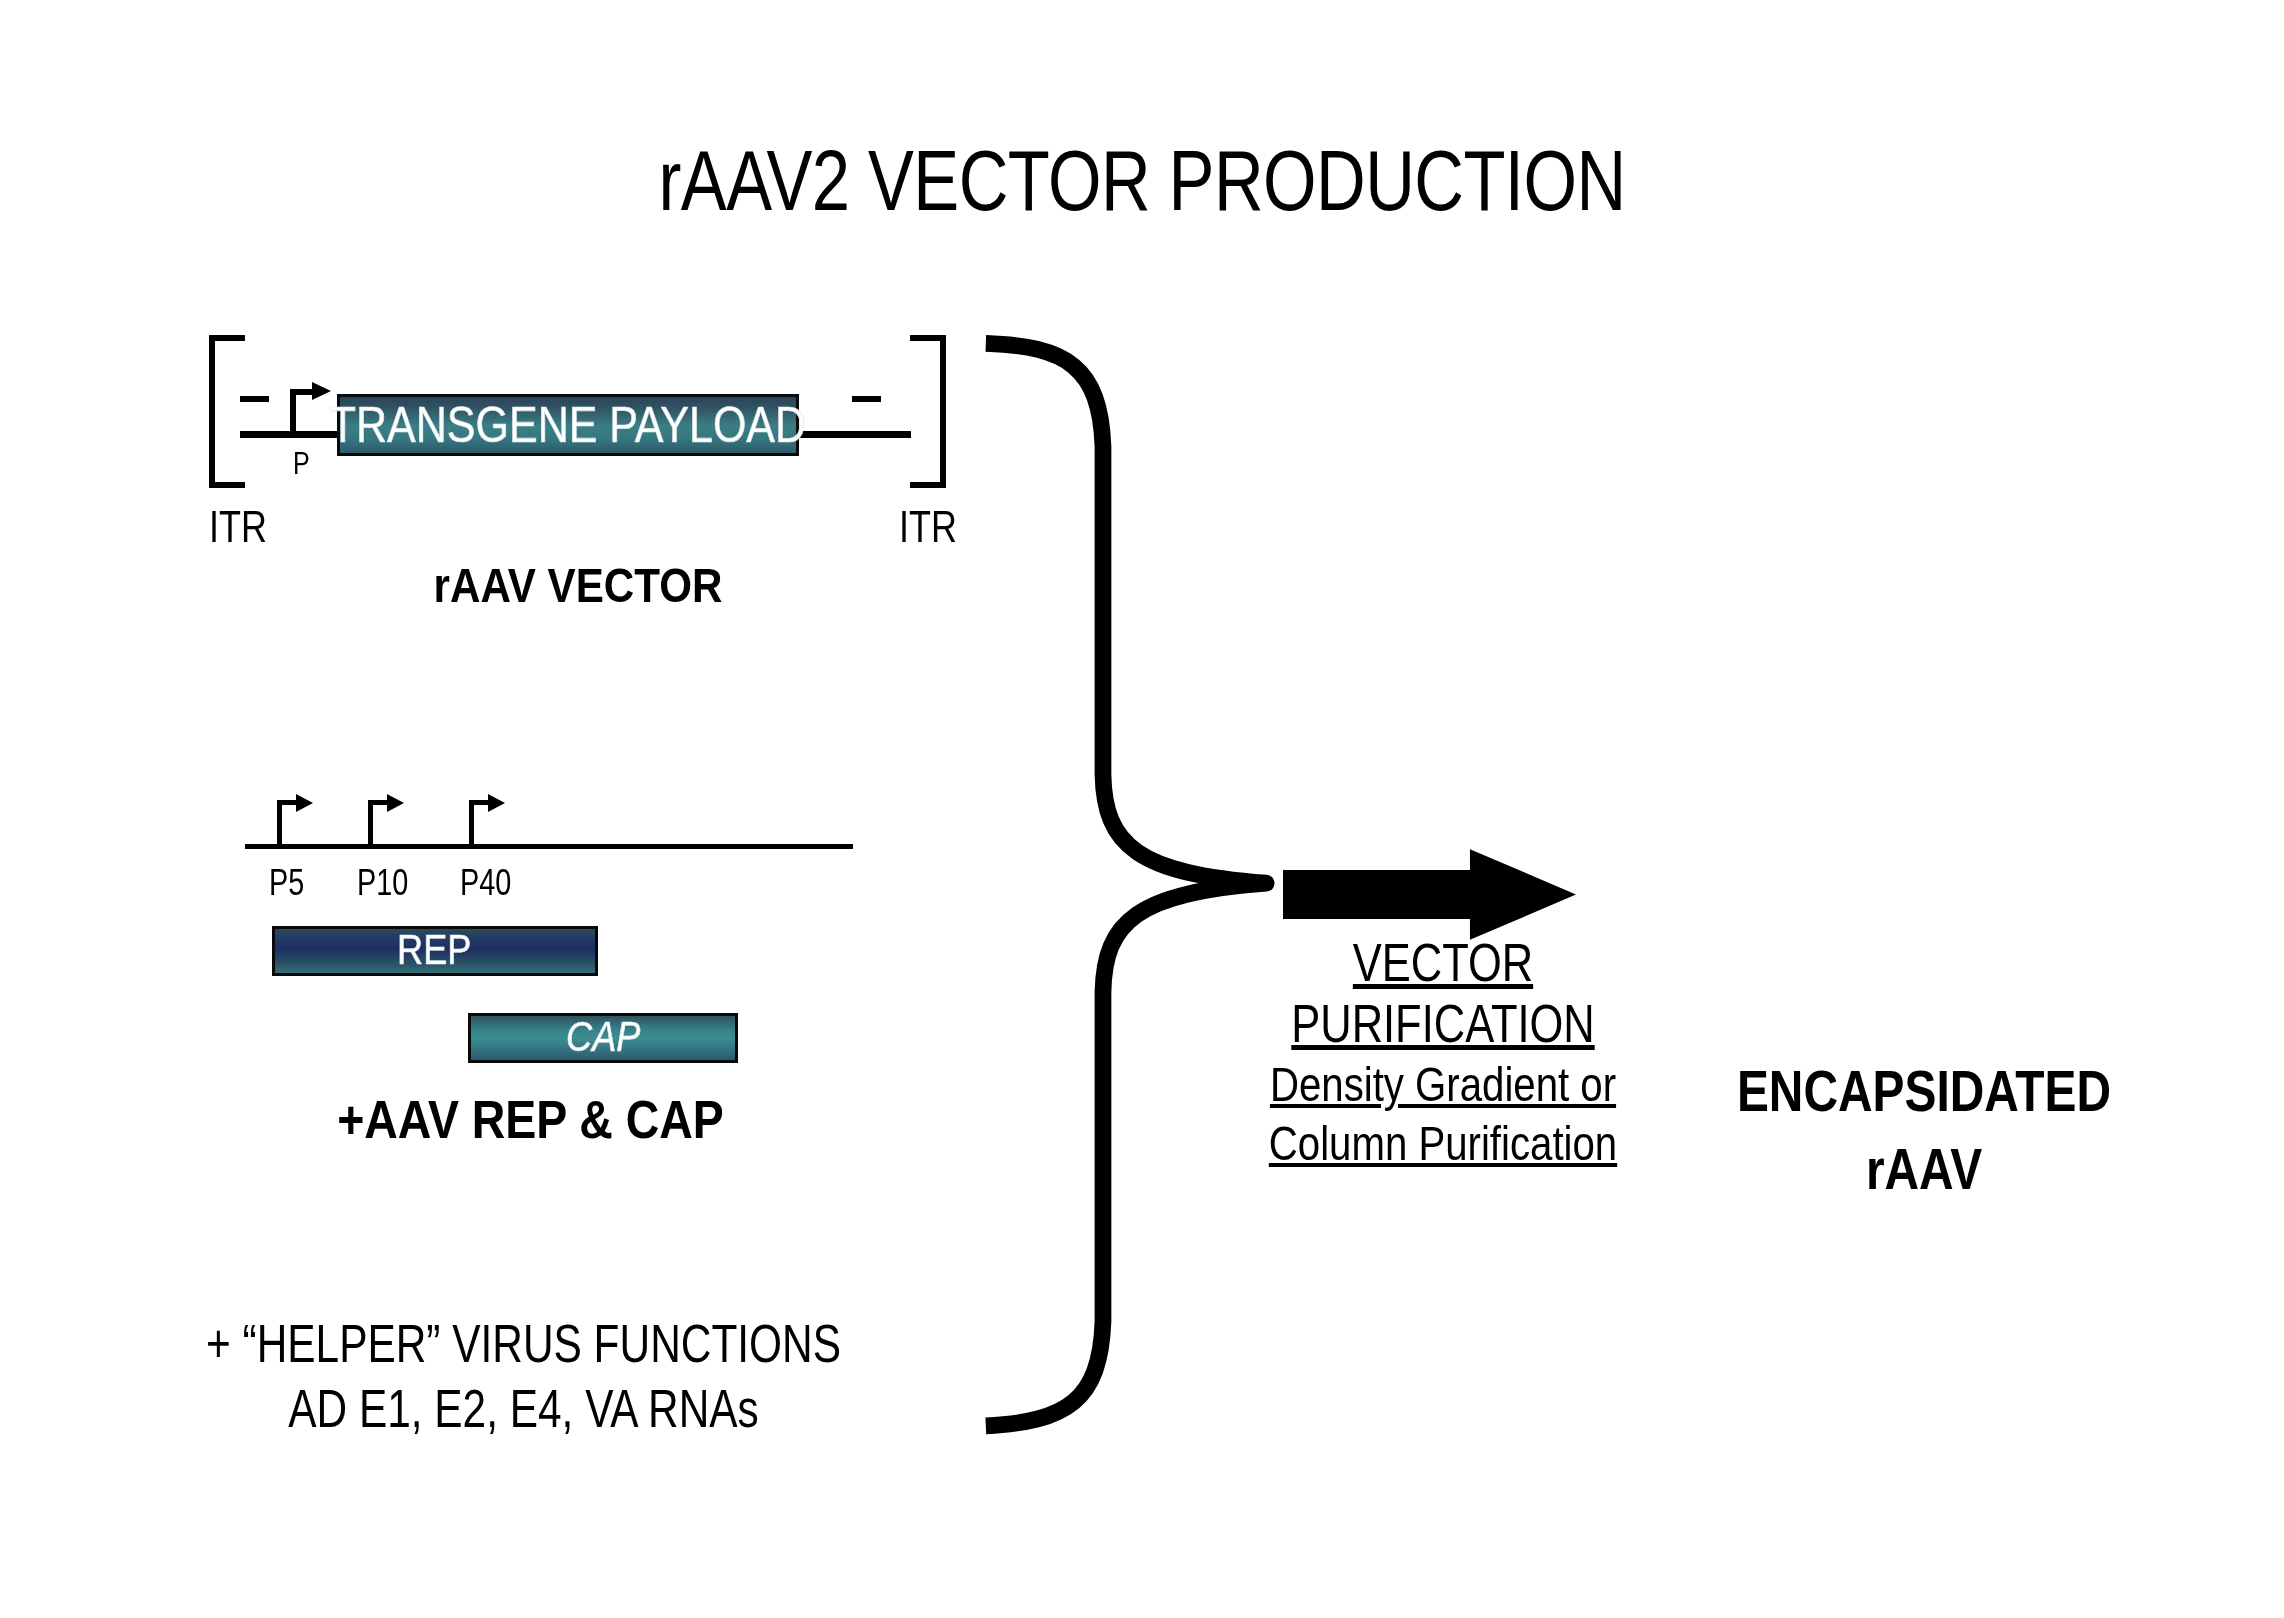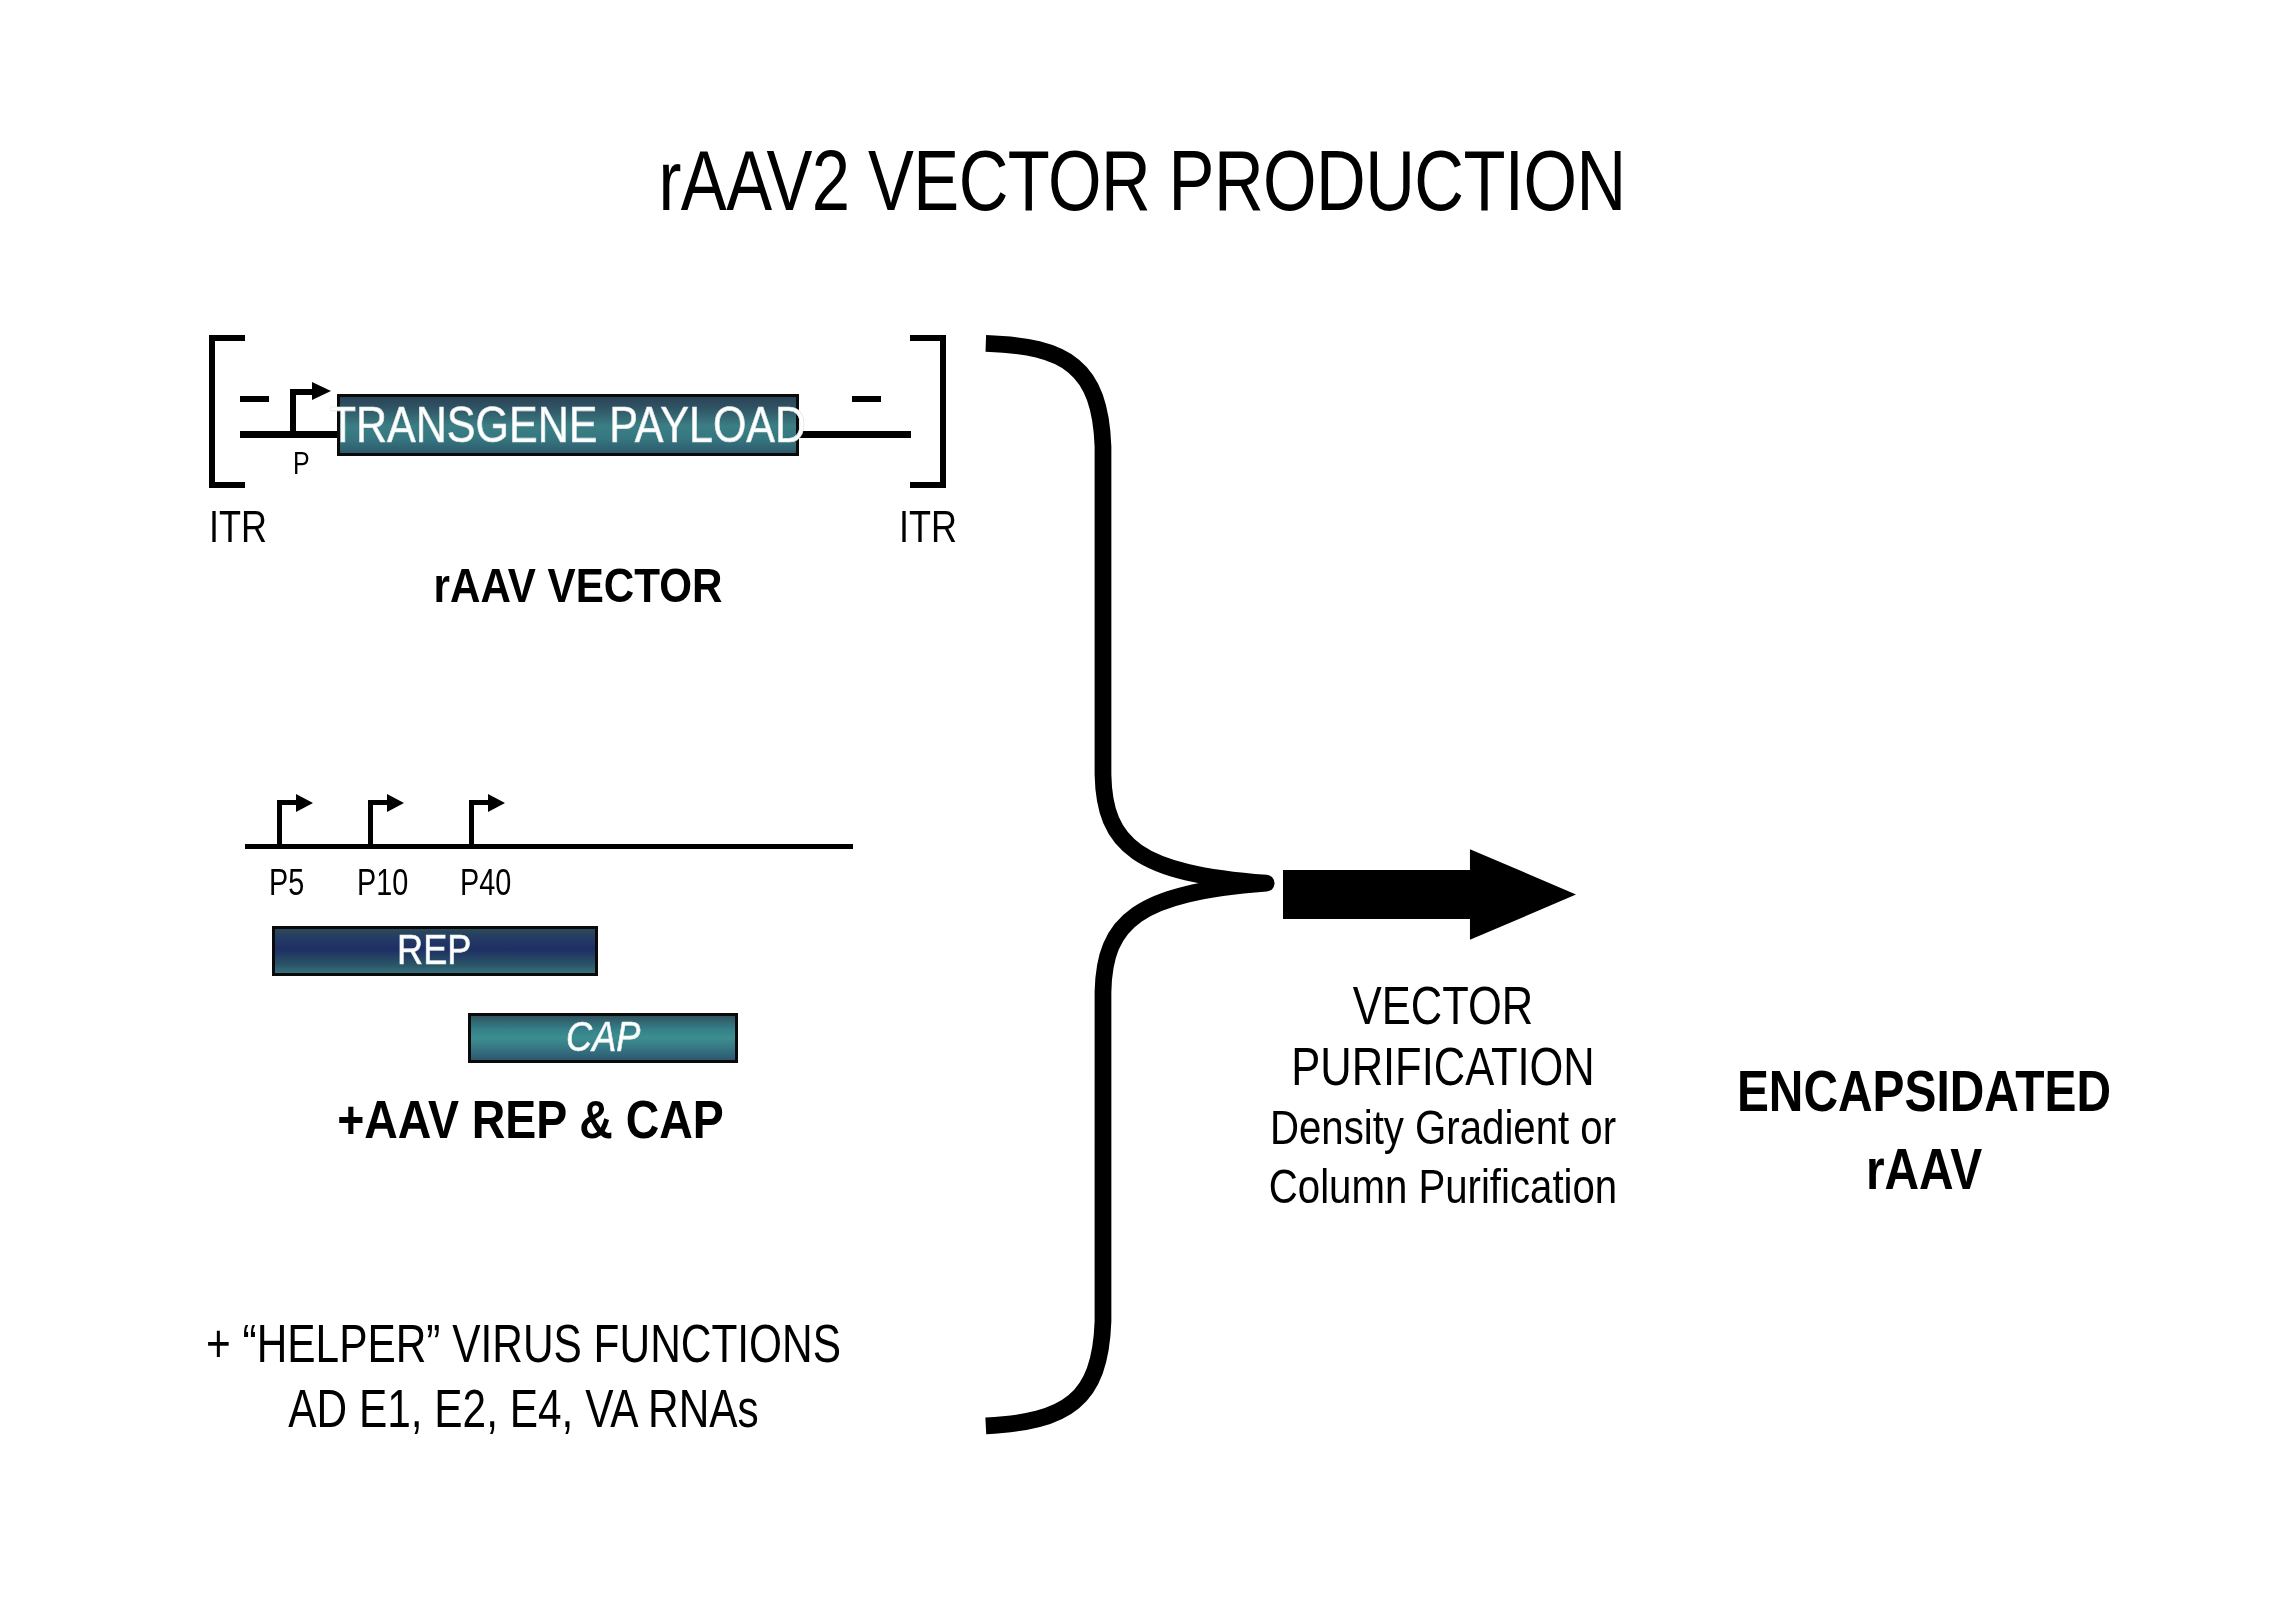--- a/index.html
+++ b/index.html
@@ -244,23 +244,24 @@
   }
 
   
   #brace-svg { left: 962px; top: 328px; width: 328px; height: 1116px; }
 
   
   #arrow-svg { left: 1283px; top: 849px; width: 293px; height: 91px; }
 
   
   #purification-block {
-    left: 1185px; top: 975px;
+    left: 1185px; top: 932px;
     width: 516px;
     text-align: center;
+    text-decoration: underline;
   }
   .pur-line-big {
     font-size: 53px;
     line-height: 1.16;
     transform: scaleX(0.82);
     transform-origin: center top;
     white-space: nowrap;
   }
   .pur-line-small {
     font-size: 49px;

